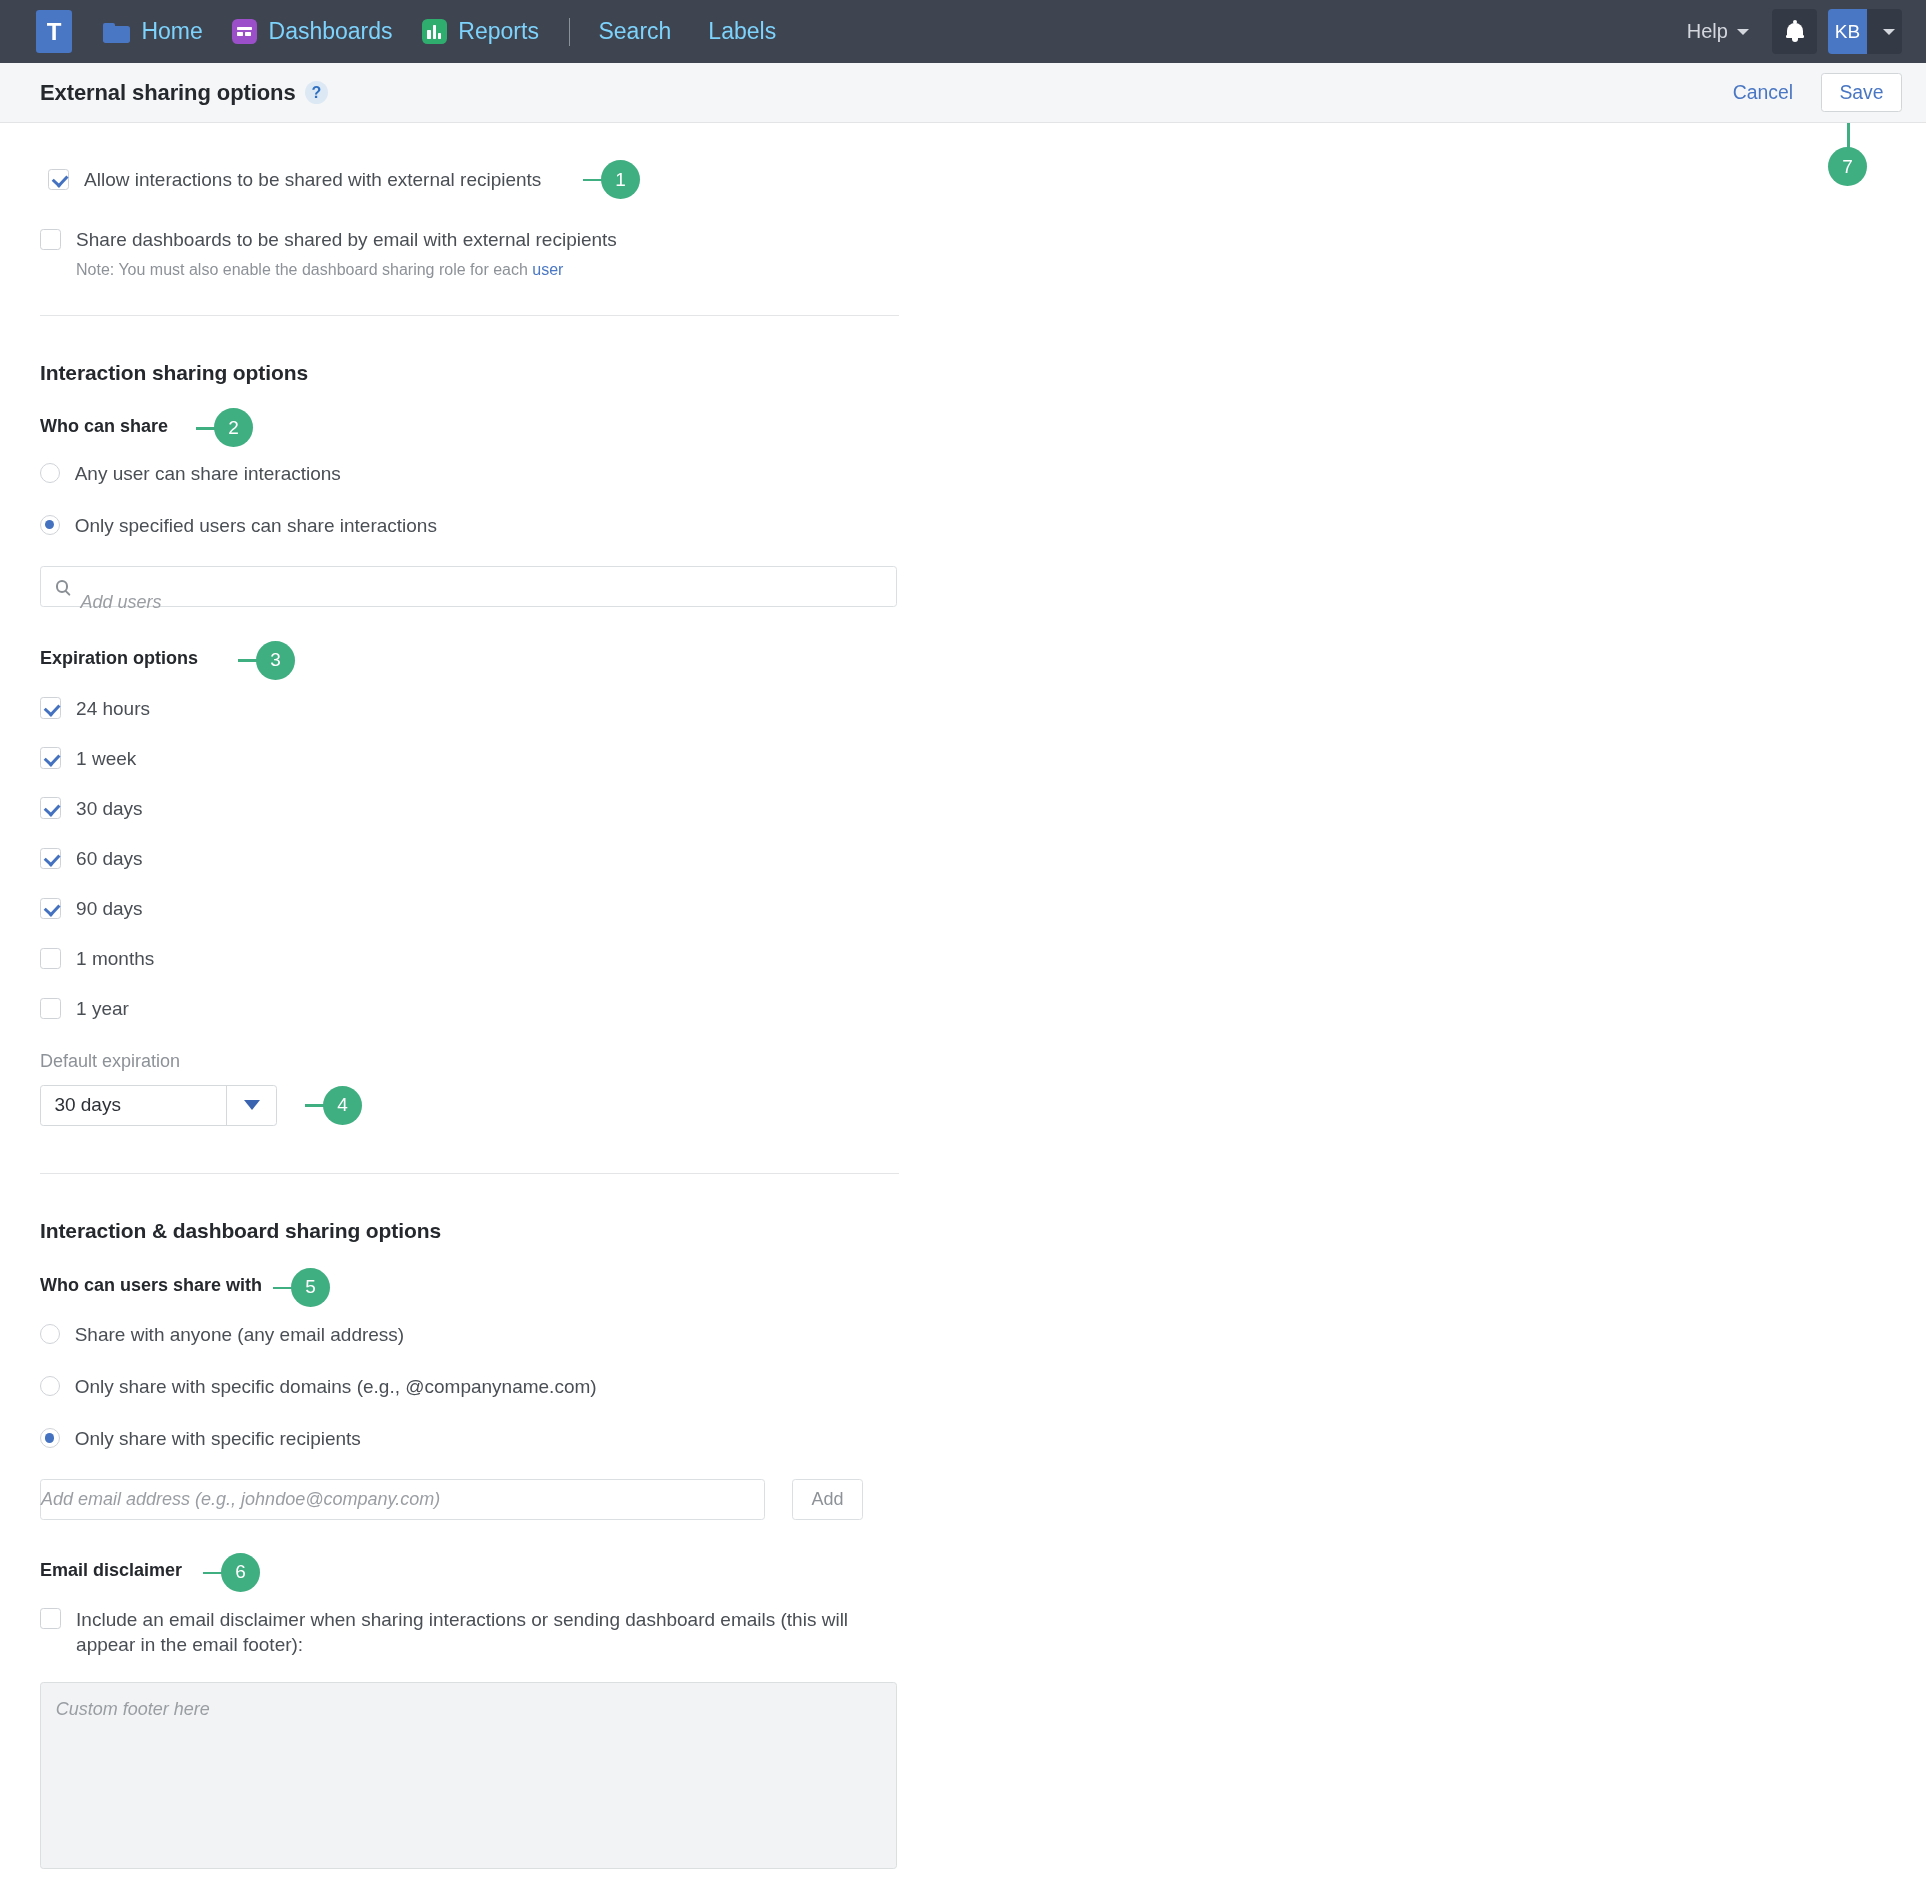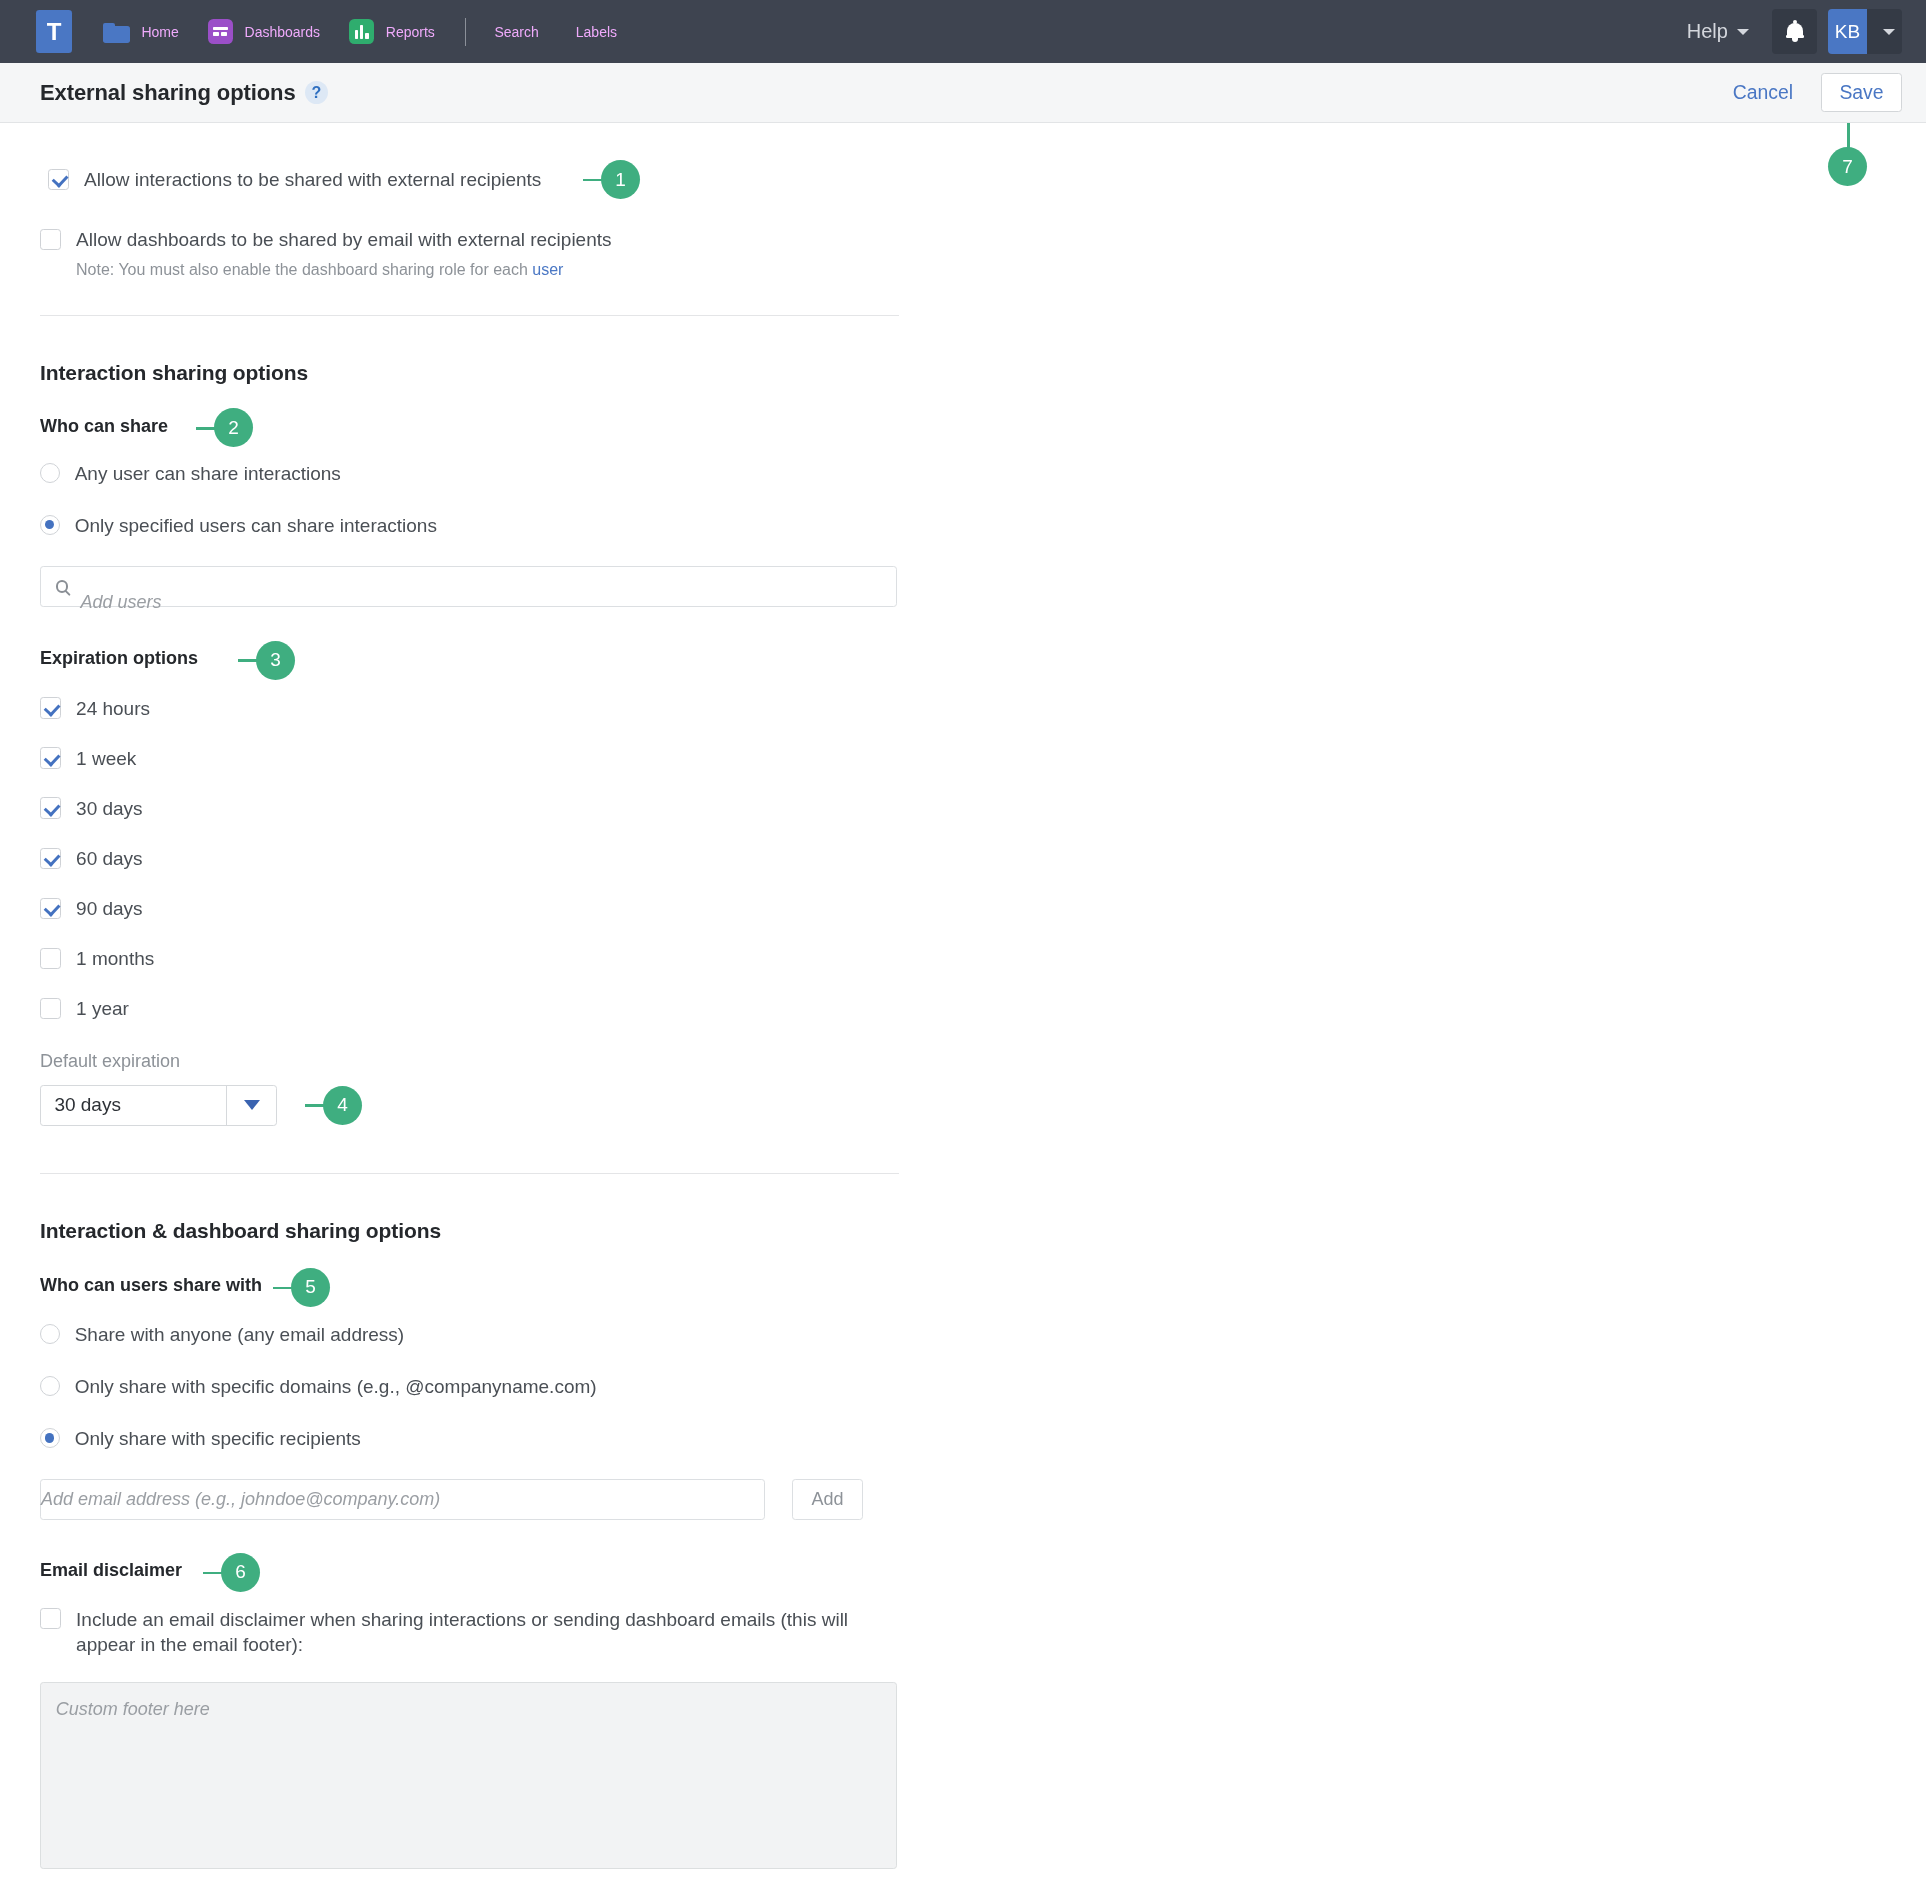--- a/index.html
+++ b/index.html
@@ -35,22 +35,22 @@
     line-height: 1;
     font-family: "Liberation Sans", sans-serif;
   }
   .nav-item {
     display: flex; align-items: center;
     margin-right: 29px;
     cursor: pointer;
     height: 63px;
   }
   .nav-item .nav-label {
-    color: #f0abfc;
-    font-size: 14px;
+    color: #7dd3fc;
+    font-size: 23px;
     margin-left: 11.4px;
     white-space: nowrap;
   }
   .nav-item-plain { margin-right: 37px; }
   .nav-item-plain .nav-label { margin-left: 0; }
 
   .ic-folder { width: 27px; height: 23px; position: relative; }
   .ic-folder:before {
     content:""; position:absolute; left:0; top:2.7px;
     width: 12px; height: 5.4px; background:#4a77c4; border-radius:2px 2px 0 0;
@@ -445,21 +445,21 @@
     <div class="row" style="margin-top:5.4px;margin-left:8px;">
       <span class="cb checked"></span>
       <span class="opt-label">Allow interactions to be shared with external recipients</span>
 
       <span class="marker-line" style="left:535px; top:11.4px; width:20px; height:2.7px;"></span>
       <span class="marker" style="left:553px; top:-7.4px;">1</span>
     </div>
 
     <div class="row" style="margin-top:35px;">
       <span class="cb"></span>
-      <span class="opt-label">Allow dashboards to be shared by email with external recipients</span>
+      <span class="opt-label">Share dashboards to be shared by email with external recipients</span>
     </div>
 
     <div class="note">
       <span>Note: You must also enable the dashboard sharing role for each </span><a href="#">user</a>
     </div>
 
     <div class="divider" style="margin-top:36px;"></div>
 
     <div class="section-title" style="margin-top:45px;">Interaction sharing options</div>
 

